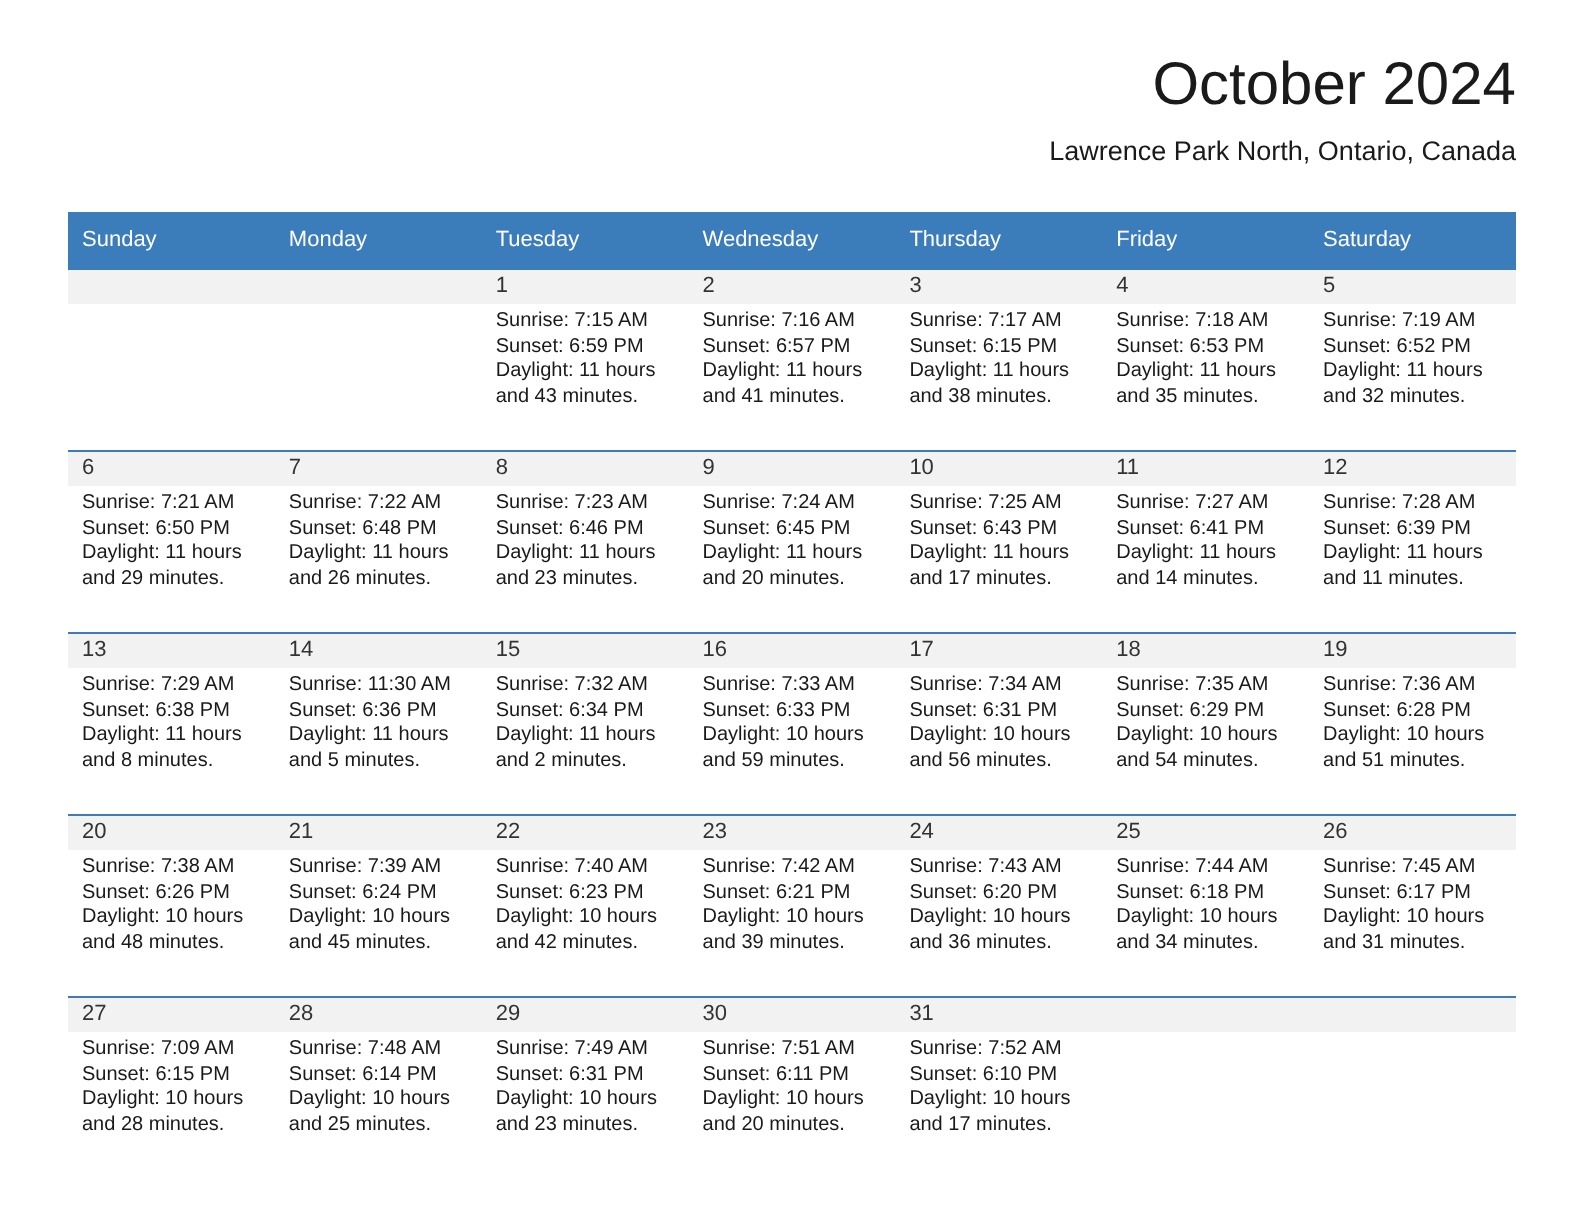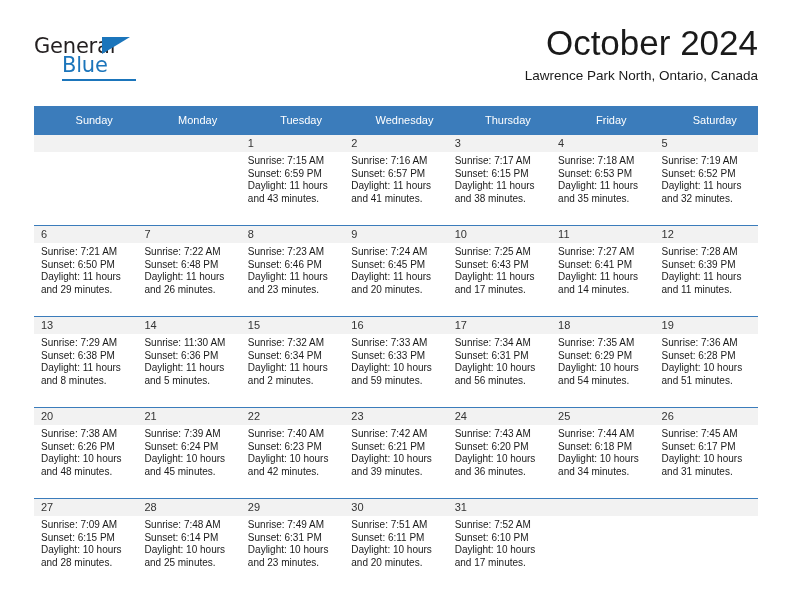--- a/index.html
+++ b/index.html
@@ -72,21 +72,21 @@
     background: #1b75bb;
   }
 
   .title-wrap {
     position: absolute;
     right: 0;
     top: 0;
     text-align: right;
   }
   .cal-title {
-    font-size: 35px;
+    font-size: 30px;
     color: #1a1a1a;
     line-height: 34px;
     white-space: nowrap;
   }
   .cal-subtitle {
     font-size: 13.5px;
     color: #1a1a1a;
     line-height: 20px;
     margin-top: 6px;
     white-space: nowrap;
@@ -100,22 +100,22 @@
     top: 106px;
     width: 724px;
     border-collapse: collapse;
     table-layout: fixed;
   }
   .calendar th {
     background: #3b7cbb;
     color: #ffffff;
     font-size: 11px;
     font-weight: normal;
-    text-align: center;
-    padding: 5px 0 5px 17px;
+    text-align: left;
+    padding: 5px 0 5px 7px;
     height: 18px;
     border: none;
   }
   .calendar td {
     width: 103.4px;
     vertical-align: top;
     padding: 0;
     border: none;
     border-top: 1px solid #3b7cbb;
   }
@@ -148,26 +148,20 @@
     white-space: nowrap;
   }
 </style>
 </head>
 <body>
 
 <div class="page">
 
   <div class="header">
 
-    <div class="logo">
-      <span class="logo-general">General</span>
-      <span class="logo-tri"></span>
-      <span class="logo-blue">Blue</span>
-      <span class="logo-rule"></span>
-    </div>
 
     <div class="title-wrap">
       <div class="cal-title">October 2024</div>
       <div class="cal-subtitle">Lawrence Park North, Ontario, Canada</div>
     </div>
 
   </div>
 
   <table class="calendar">
     <thead>

